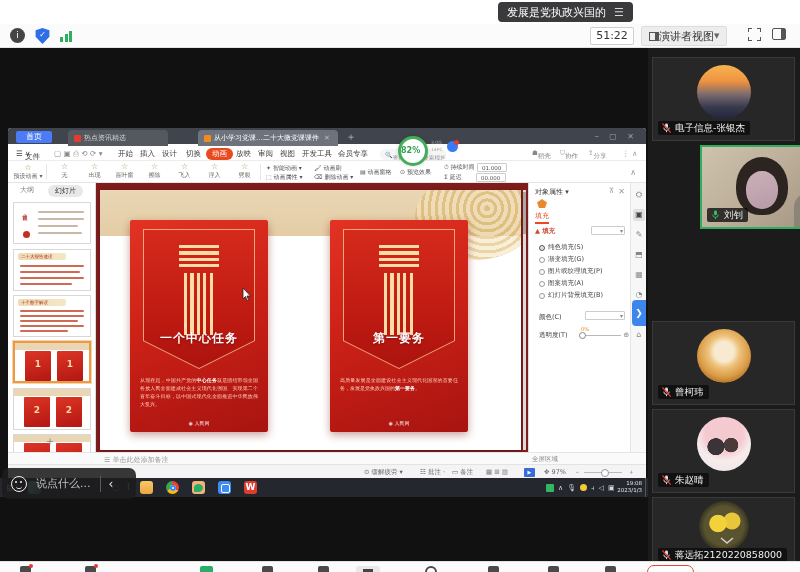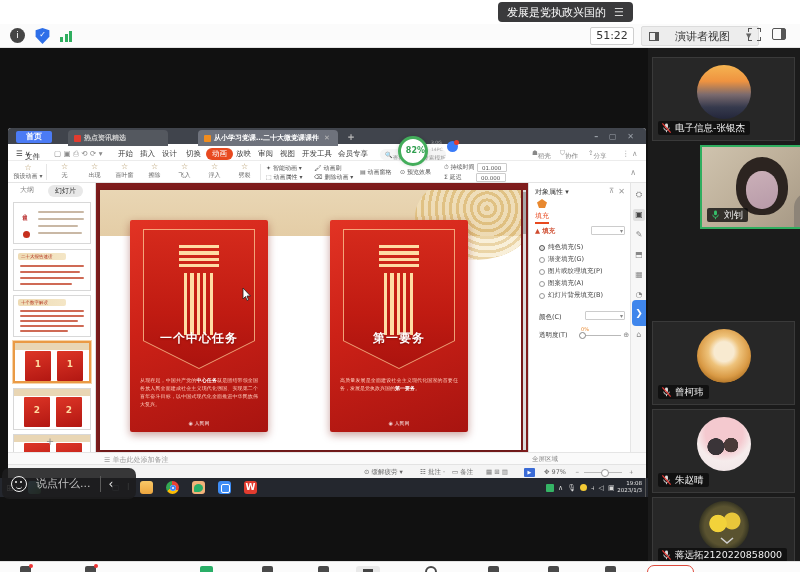--- a/index.html
+++ b/index.html
@@ -19,21 +19,21 @@
   .ico-info { left:10px; top:28px; width:15px; height:15px; border-radius:50%;
     background:#454545; color:#fff; font-size:9px; text-align:center; line-height:15px; }
   .ico-shield { left:35px; top:28px; width:15px; height:16px; background:#2e6fe8;
     clip-path:polygon(50% 0,96% 14%,96% 55%,50% 100%,4% 55%,4% 14%);
     color:#fff; font-size:8px; text-align:center; line-height:14px; }
   .ico-signal { left:60px; top:30px; width:14px; height:12px; display:flex; align-items:flex-end; gap:1.5px; }
   .ico-signal i { display:block; width:3px; background:#2fae5f; }
   .timer { left:590px; top:27px; width:44px; height:18px; background:#fff; border:1px solid #cfcfcf;
     border-radius:2px; font-size:11px; color:#333; text-align:center; line-height:16px; }
   .view-btn { left:641px; top:26px; height:20px; padding:0 7px; background:#ededed;
-    border:1px solid #dcdcdc; border-radius:2px; display:flex; align-items:center; gap:16px; }
+    border:1px solid #dcdcdc; border-radius:2px; display:flex; align-items:center; gap:0; }
   .view-btn .vico { width:10px; height:9px; border:1px solid #555; position:relative; }
   .view-btn .vico::after { content:""; position:absolute; right:0; top:0; width:3px; height:100%; background:#555; }
   .view-btn .txt { font-size:11px; color:#333; white-space:nowrap; }
   .view-btn .car { font-size:7px; color:#666; }
   .ico-fs { left:748px; top:28px; width:13px; height:13px; }
   .ico-fs i { position:absolute; width:4px; height:4px; border:1.5px solid #555; }
   .ico-fs i:nth-child(1){left:0;top:0;border-right:none;border-bottom:none;}
   .ico-fs i:nth-child(2){right:0;top:0;border-left:none;border-bottom:none;}
   .ico-fs i:nth-child(3){left:0;bottom:0;border-right:none;border-top:none;}
   .ico-fs i:nth-child(4){right:0;bottom:0;border-left:none;border-top:none;}
@@ -74,21 +74,21 @@
   .p-badge { position:absolute; left:5px; bottom:5px; width:15px; height:15px; background:#e87f2f;
     border-radius:2px; }
   .p-badge::before { content:""; position:absolute; left:5px; top:2.5px; width:5px; height:5px;
     border-radius:50%; background:#fff; }
   .p-badge::after { content:""; position:absolute; left:3px; top:8px; width:9px; height:5px;
     border-radius:5px 5px 0 0; background:#fff; }
   .more-chevron { left:719px; top:536px; width:16px; height:9px; }
 
   
   .win { left:8px; top:128px; width:638px; height:350px; background:#fff; border-radius:3px 3px 0 0; }
-  .tabstrip { position:absolute; left:0; top:0; width:100%; height:16px; background:#40444c; border-radius:3px 3px 0 0;font-weight:bold; }
+  .tabstrip { position:absolute; left:0; top:0; width:100%; height:16px; background:#40444c; border-radius:3px 3px 0 0; }
   .home-pill { position:absolute; left:8px; top:3px; width:36px; height:12px; background:#4b7bf5;
     border-radius:2px; color:#fff; font-size:8px; text-align:center; line-height:12px; }
   .btab { position:absolute; top:2px; height:16px; border-radius:4px 4px 0 0; display:flex;
     align-items:center; gap:3px; padding:0 6px; font-size:7px; color:#cfcfcf; white-space:nowrap; overflow:hidden; }
   .btab .fav { width:7px; height:7px; border-radius:1px; flex:0 0 auto; }
   .btab.t1 { left:60px; width:100px; background:#54585f; }
   .btab.t2 { left:190px; width:140px; background:#6e727c; color:#fff; }
   .btab .x { font-size:7px; color:#bbb; margin-left:2px; }
   .newtab { position:absolute; left:338px; top:4px; color:#b9b9b9; font-size:10px; line-height:10px; }
   .winctl { position:absolute; right:8px; top:4px; color:#9aa0a8; font-size:8px; letter-spacing:4px; }
@@ -106,21 +106,21 @@
   .gal { position:absolute; top:2px; width:29px; text-align:center; }
   .gal .st { color:#b0935f; font-size:8px; line-height:8px; }
   .gal .lb { display:block; white-space:nowrap; overflow:hidden; }
   .rsep { position:absolute; top:3px; width:1px; height:16px; background:#e6e6e6; }
   .rbtn { position:absolute; font-size:6px; color:#555; white-space:nowrap; }
   .spinbox { display:inline-block; width:30px; height:9px; border:1px solid #ccc; border-radius:1px;
     font-size:5.5px; color:#555; text-align:center; line-height:8px; vertical-align:middle; }
   .collapse-car { position:absolute; right:10px; top:7px; color:#999; font-size:8px; }
 
   .badge82 { left:398px; top:136px; width:30px; height:30px; border-radius:50%; background:#fff;
-    border:3px solid #43ad5b; color:#2f9e4f; font-size:8px; font-weight:bold; text-align:right;
+    border:3px solid #43ad5b; color:#2f9e4f; font-size:8px; font-weight:bold; text-align:left;
     line-height:24px; z-index:5; box-shadow:0 0 4px rgba(0,0,0,.15); }
   .badge-sub { left:431px; top:140px; font-size:4.5px; color:#a7a7a7; line-height:1.5; z-index:5; }
   .badge-cloud { left:447px; top:141px; width:11px; height:11px; border-radius:50%; background:#3a7bf8; z-index:5; }
   .badge-cloud::after { content:""; position:absolute; right:-1px; top:-1px; width:5px; height:5px;
     border-radius:50%; background:#e23c2f; }
 
   .doc { position:absolute; left:0; top:55px; width:100%; height:269px; background:#7f1d1d; }
 
   
   .thumbs { position:absolute; left:0; top:0; width:88px; height:100%; background:#fff; border-right:1px solid #ddd; }

